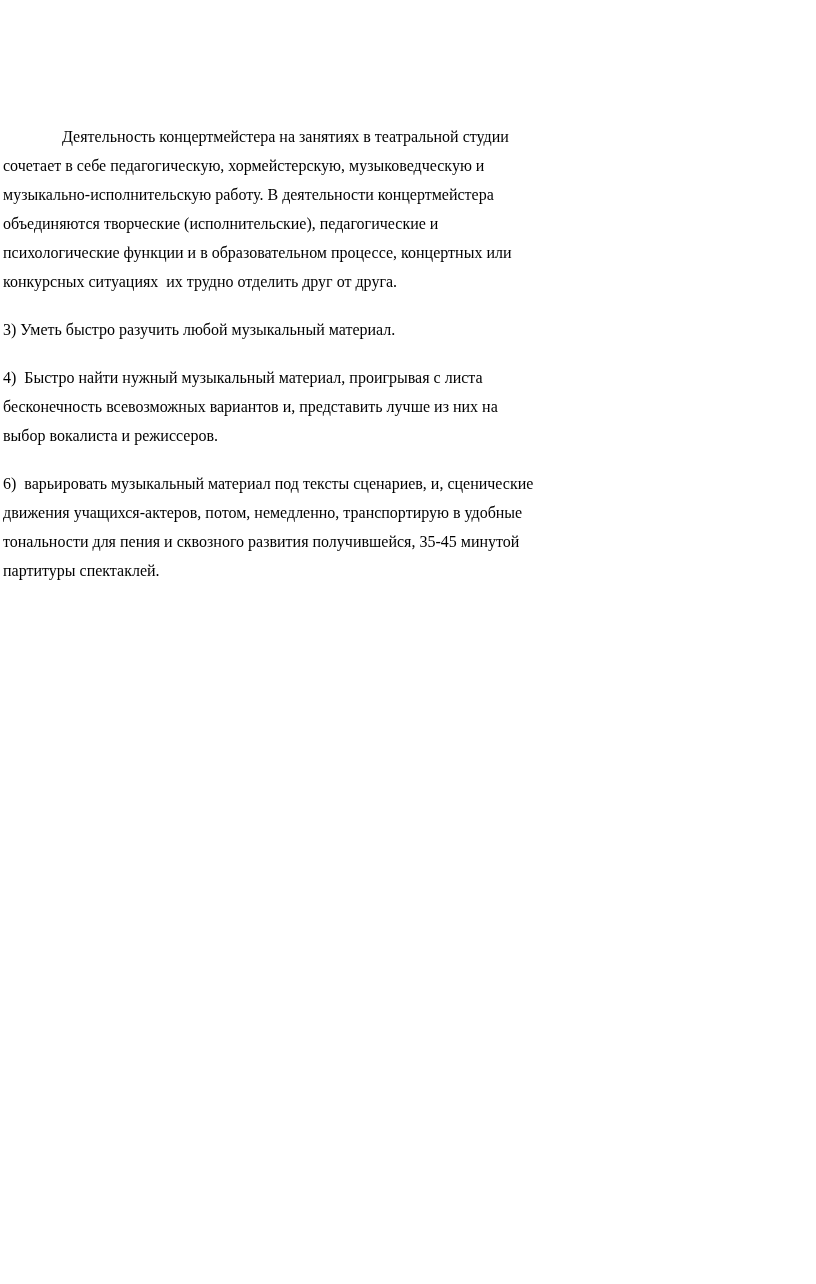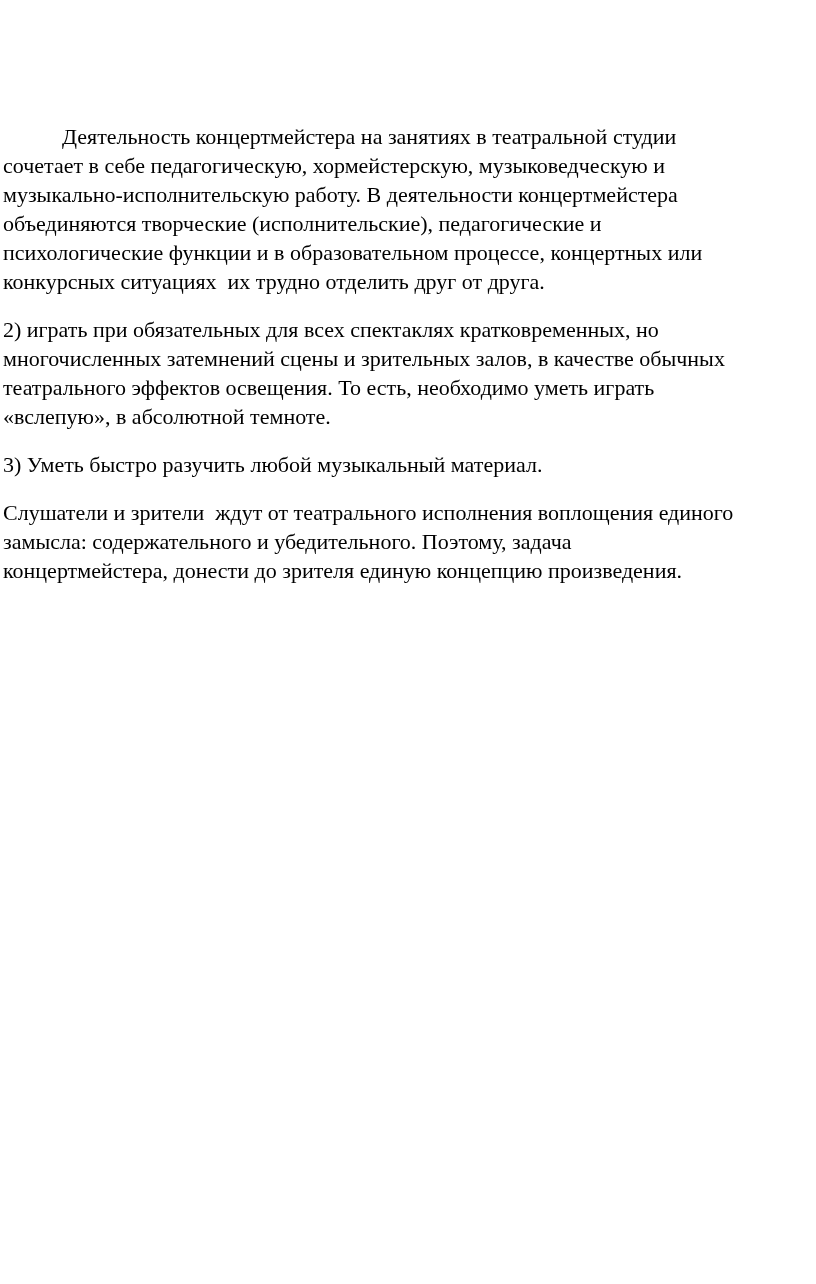--- a/index.html
+++ b/index.html
@@ -16,42 +16,42 @@
     box-sizing: border-box;
     width: 816px;
     height: 1284px;
     background: #ffffff;
     color: #000000;
     padding: 122px 1px 0 3px;
     overflow: hidden;
   }
   .para {
     font-family: "Liberation Serif", "DejaVu Serif", serif;
-    font-size: 22px;
+    font-size: 16px;
     line-height: 29px;
     font-weight: 400;
     color: #000000;
     margin: 0 0 19px 0;
     white-space: pre; 
   }
   .para.indent {
     text-indent: 59px;
   }
 </style>
 </head>
 <body>
 
 <div class="page">
   <p class="para indent">Деятельность концертмейстера на занятиях в театральной студии
 сочетает в себе педагогическую, хормейстерскую, музыковедческую и
 музыкально-исполнительскую работу. В деятельности концертмейстера
 объединяются творческие (исполнительские), педагогические и
 психологические функции и в образовательном процессе, концертных или
 конкурсных ситуациях  их трудно отделить друг от друга.</p>
-  <p class="para">2) играть при обязательных для всех спектаклях кратковременных, но
-многочисленных затемнений сцены и зрительных залов, в качестве обычных
-театрального эффектов освещения. То есть, необходимо уметь играть
-«вслепую», в абсолютной темноте.</p>
   <p class="para">3) Уметь быстро разучить любой музыкальный материал.</p>
-  <p class="para">Слушатели и зрители  ждут от театрального исполнения воплощения единого
-замысла: содержательного и убедительного. Поэтому, задача
-концертмейстера, донести до зрителя единую концепцию произведения.</p>
+  <p class="para">4)  Быстро найти нужный музыкальный материал, проигрывая с листа
+бесконечность всевозможных вариантов и, представить лучше из них на
+выбор вокалиста и режиссеров.</p>
+  <p class="para">6)  варьировать музыкальный материал под тексты сценариев, и, сценические
+движения учащихся-актеров, потом, немедленно, транспортирую в удобные
+тональности для пения и сквозного развития получившейся, 35-45 минутой
+партитуры спектаклей.</p>
 </div>
 
 </body></html>

